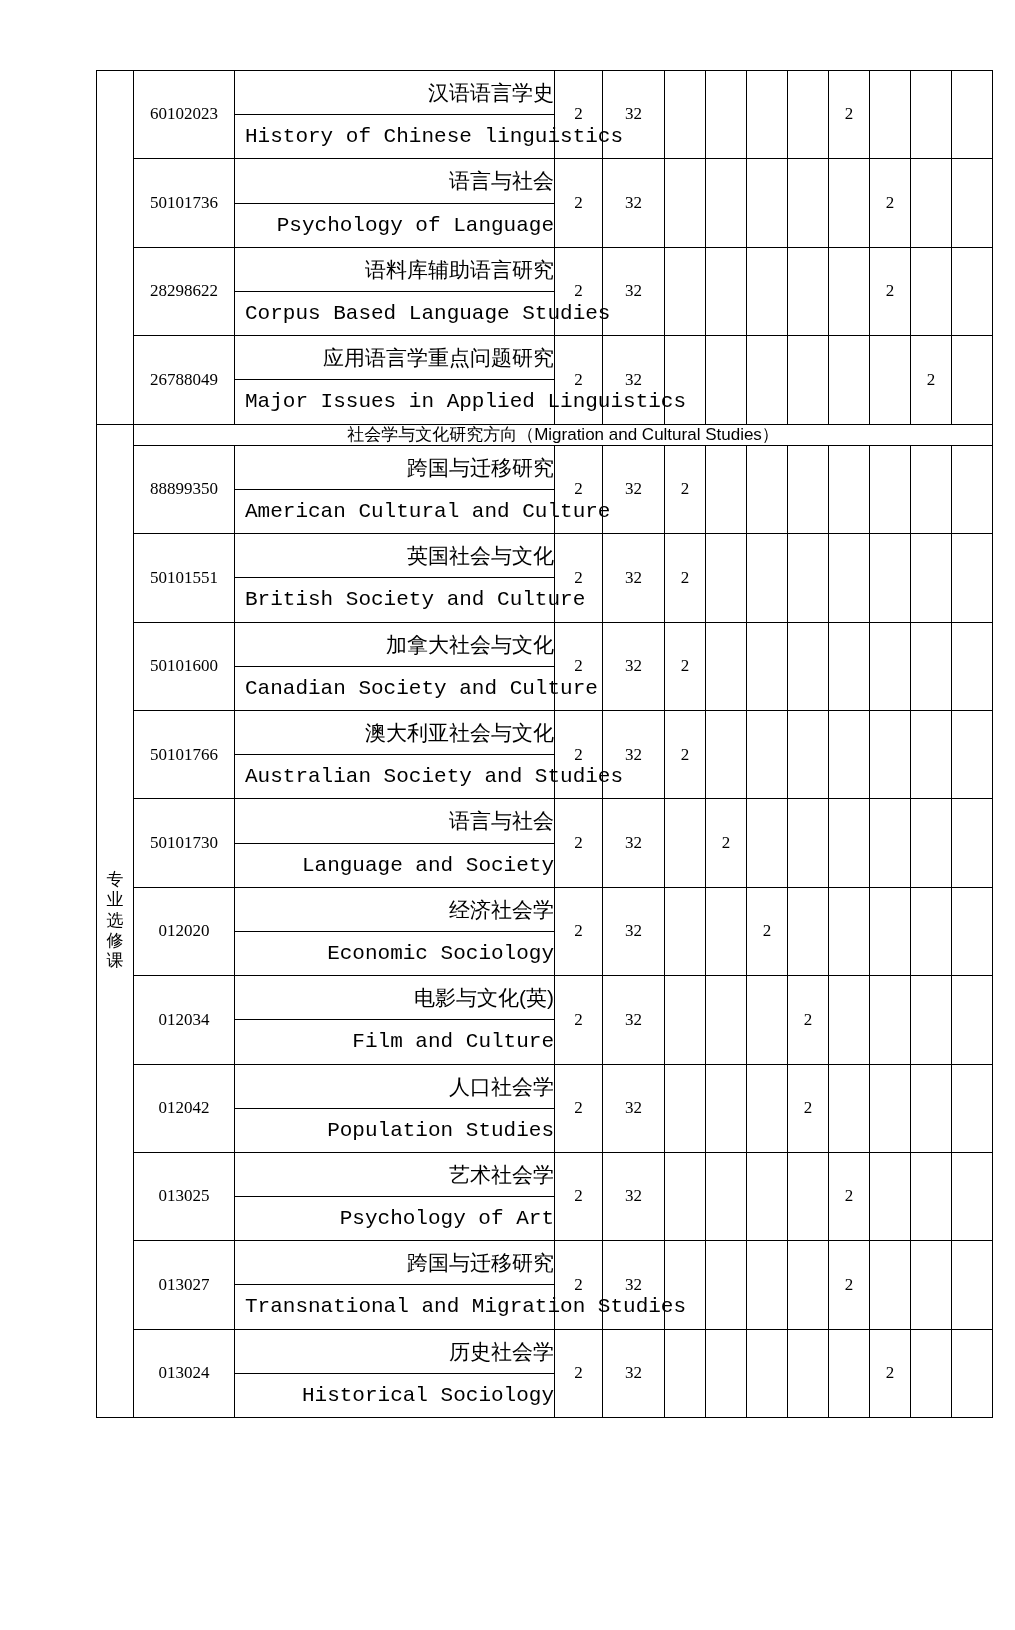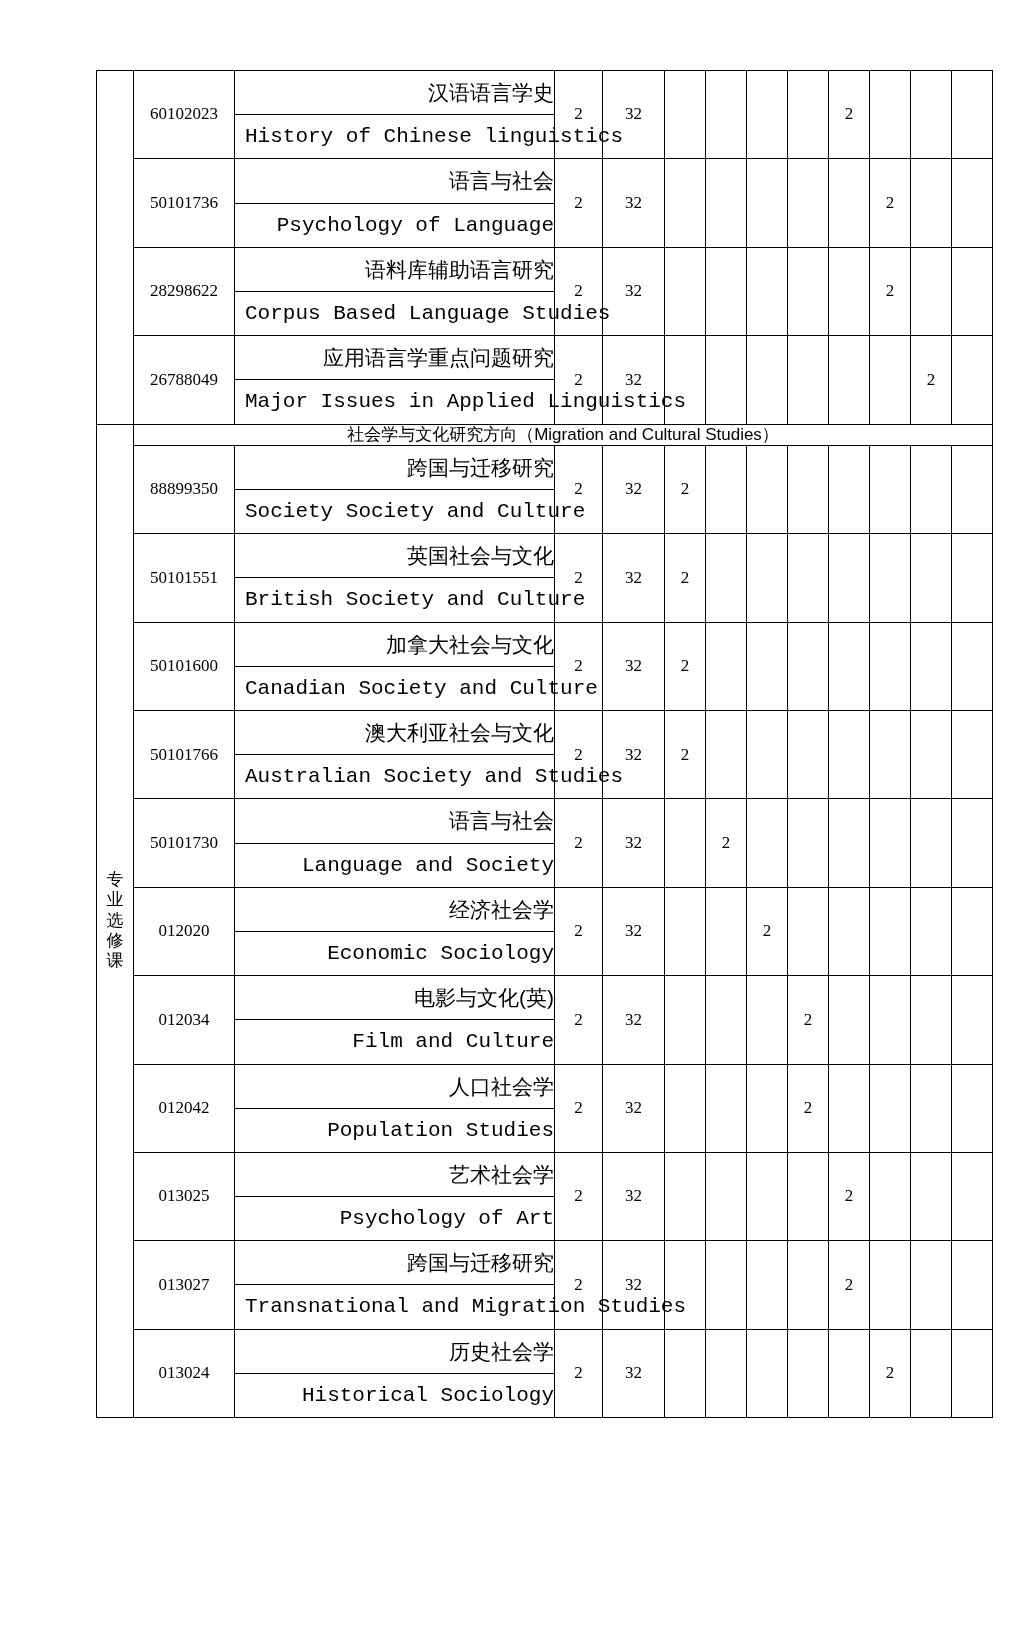--- a/index.html
+++ b/index.html
@@ -182,21 +182,21 @@
           <td class="num-cell"></td>
         </tr>
         <tr>
           <td rowspan="12" class="cat-cell" style="writing-mode: horizontal-tb;">专<br>业<br>选<br>修<br>课</td>
           <td colspan="12" class="section-cell"><span class="section-inner">社会学与文化研究方向（Migration and Cultural Studies）</span></td>
         </tr>
         <tr>
           <td class="code-cell">88899350</td>
           <td class="name-cell">
             <span class="name-cn">跨国与迁移研究</span>
-            <span class="name-en">Society Society and Culture</span>
+            <span class="name-en">American Cultural and Culture</span>
           </td>
           <td class="num-cell">2</td>
           <td class="num-cell">32</td>
           <td class="num-cell">2</td>
           <td class="num-cell"></td>
           <td class="num-cell"></td>
           <td class="num-cell"></td>
           <td class="num-cell"></td>
           <td class="num-cell"></td>
           <td class="num-cell"></td>

